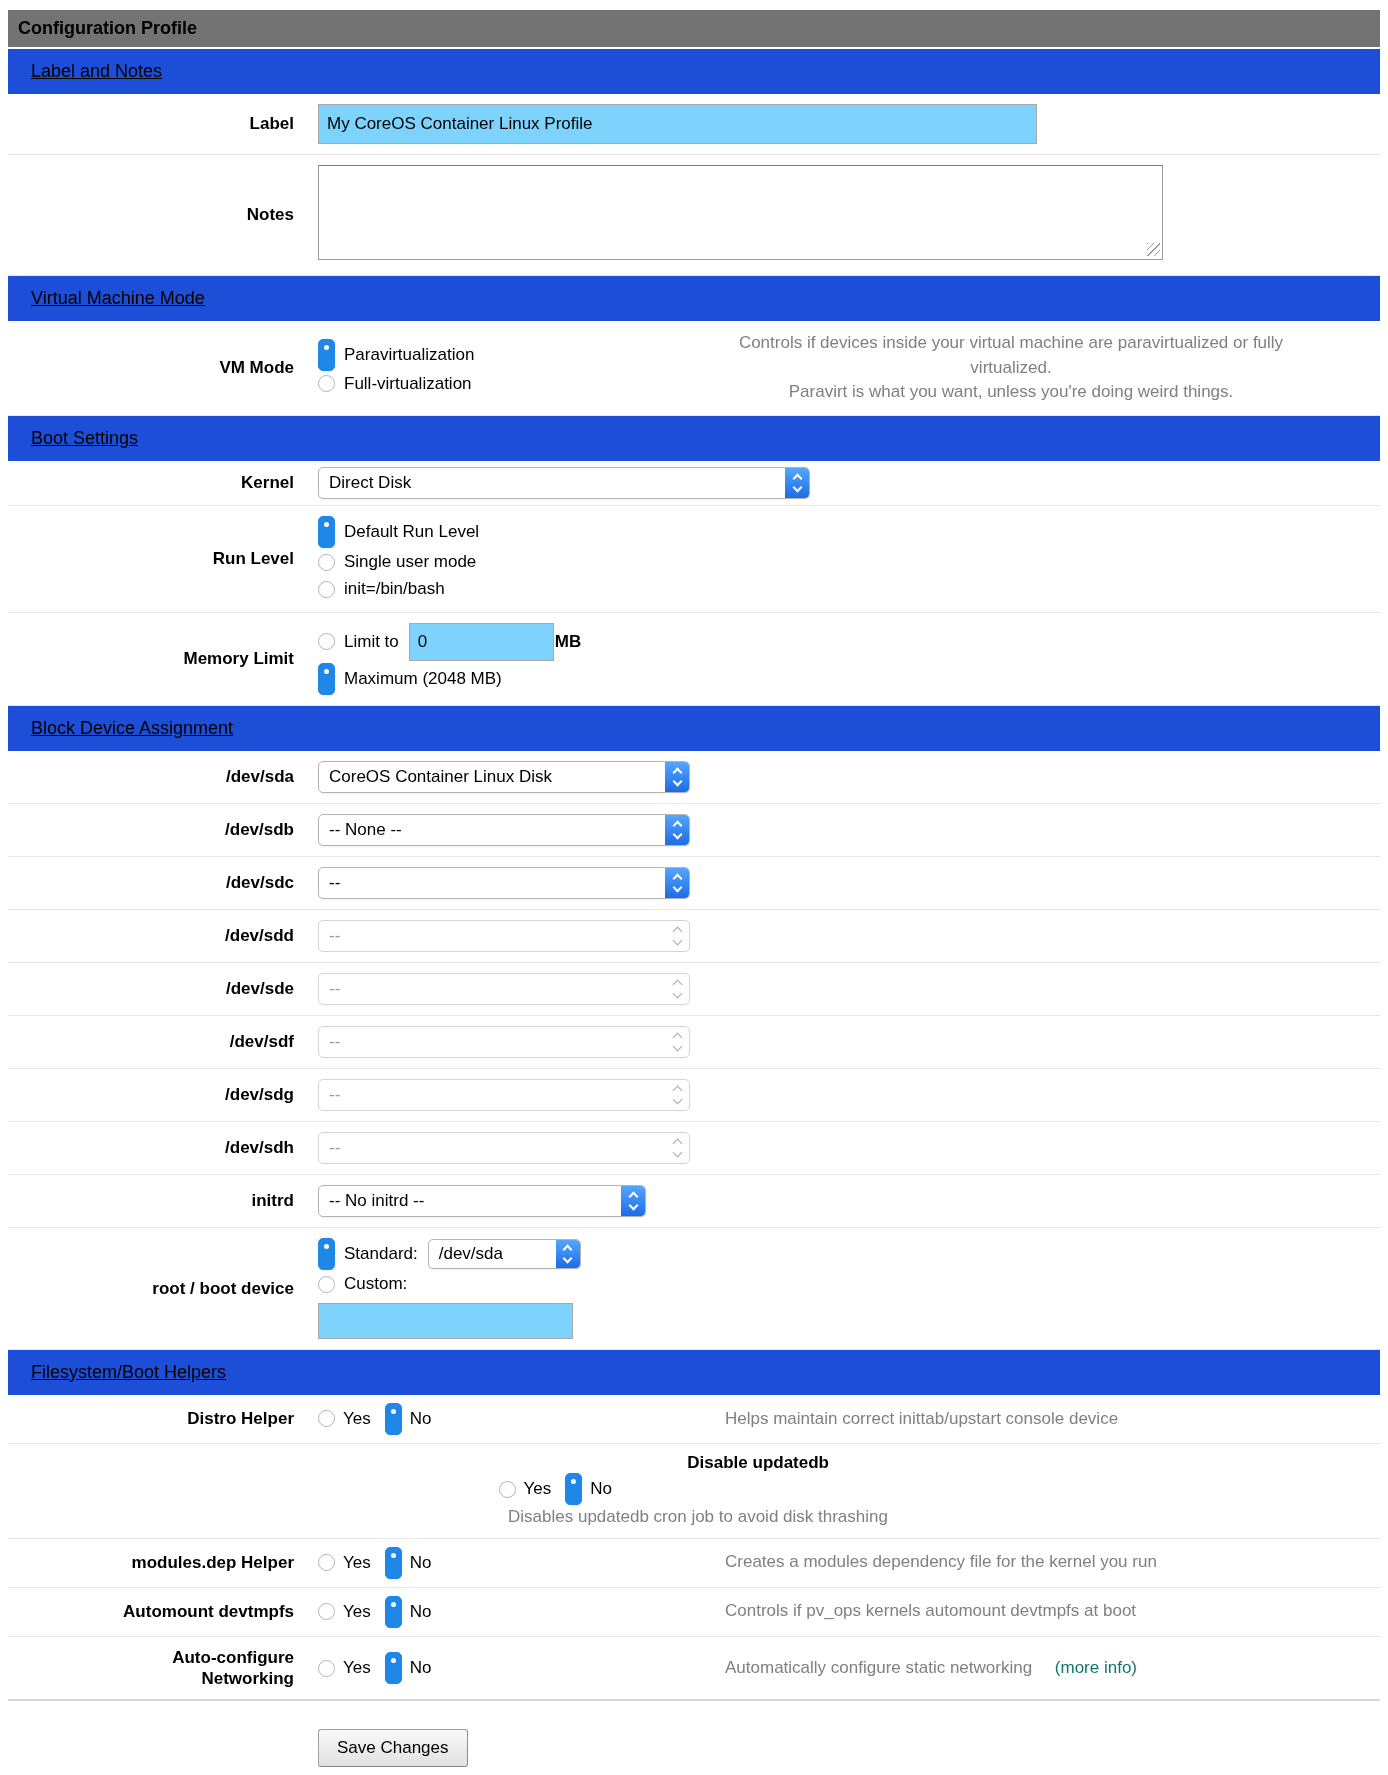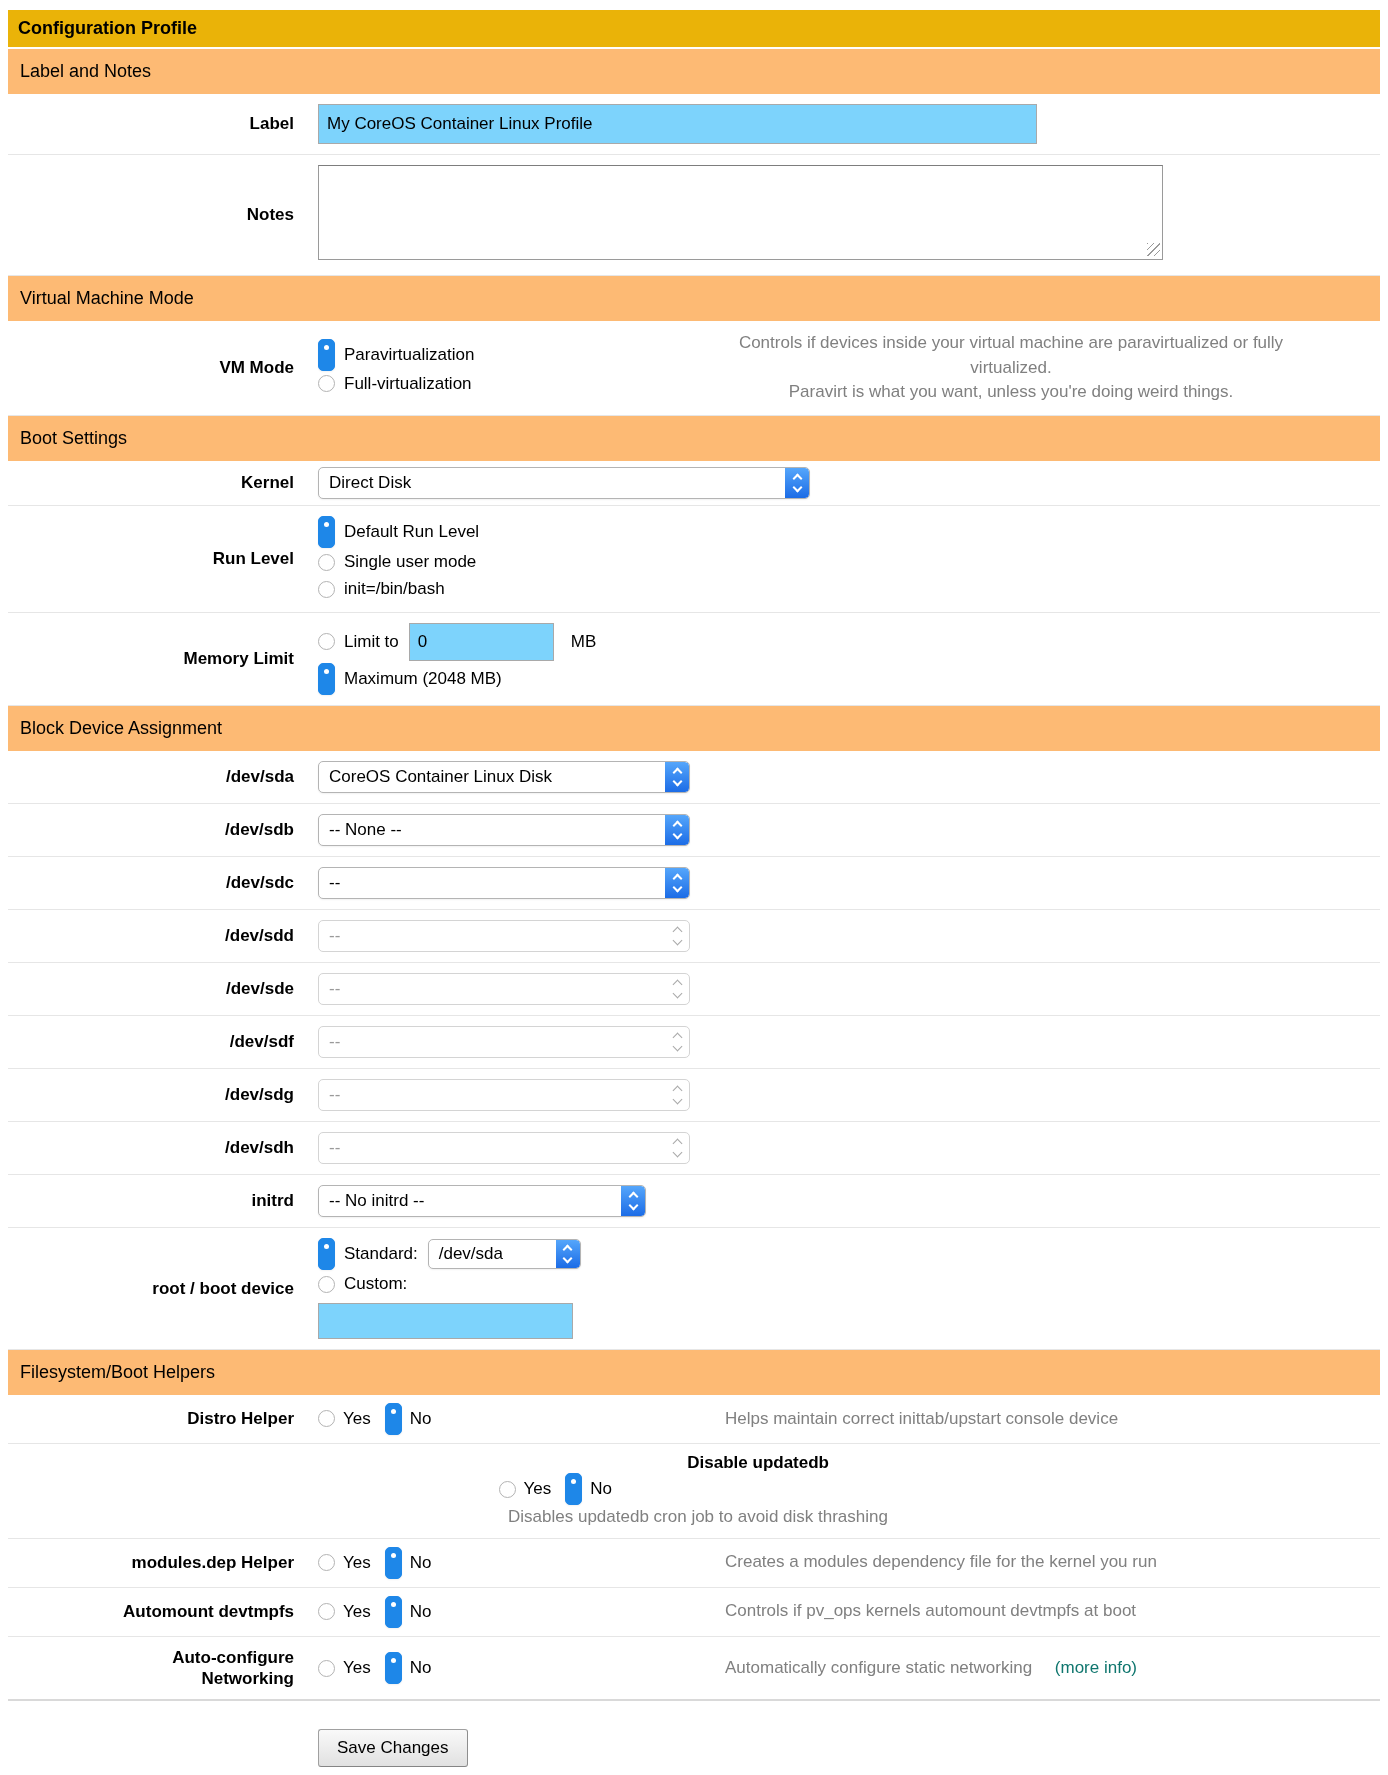--- a/index.html
+++ b/index.html
@@ -5,26 +5,27 @@
   * { box-sizing: border-box; }
   html,body { margin:0; padding:0; background:#fff; }
   body {
     font-family:"Liberation Sans", sans-serif;
     font-size:17px; color:#000;
     width:1388px;
   }
   .page { margin:10px 8px 0 8px; width:1372px; }
 
   .titlebar {
-    background:#eab308; font-weight:bold; font-size:18px;
+    background:#737373; font-weight:bold; font-size:18px;
     padding:8px 10px; margin-bottom:2px;
   }
   .band {
-    background:#fdba74; font-size:18px;
-    padding:12px 12px;
+    background:#1d4ed8; font-size:18px;
+    padding:12px 23px;
+    text-decoration:underline;
   }
 
   .row {
     display:flex; align-items:center;
     border-bottom:1px solid #e6e6e6;
     padding:10px 0; position:relative;
   }
   .row.strong-sep { border-bottom:2px solid #d9d9d9; }
   .lbl {
     width:302px; flex:none;
@@ -95,21 +96,21 @@
   .ta-wrap::after {
     content:""; position:absolute; right:3px; bottom:4px;
     width:13px; height:13px; pointer-events:none;
     background:repeating-linear-gradient(135deg,#9a9a9a 0 1px,transparent 1px 4.5px);
   }
 
   .yn { display:flex; align-items:center; }
   .yn .radio + .radio-label { margin-left:8px; }
   .yn .no-radio { margin-left:14px; }
 
-  .unit { margin-left:17px; font-weight:normal; }
+  .unit { margin-left:1px; font-weight:bold; }
 
   .more-info { color:#0f766e; text-decoration:none; cursor:pointer;margin-left:18px; }
 
   .stack > * + * { margin-top:2px; }
 
   .save-row { padding:28px 0 45px 310px; }
   .save-btn {
     font-family:inherit; font-size:17px; color:#000;
     background:linear-gradient(#f9f9f9,#e1e1e1);
     border:1px solid #a0a0a0; border-bottom-color:#858585; border-right-color:#8e8e8e;

